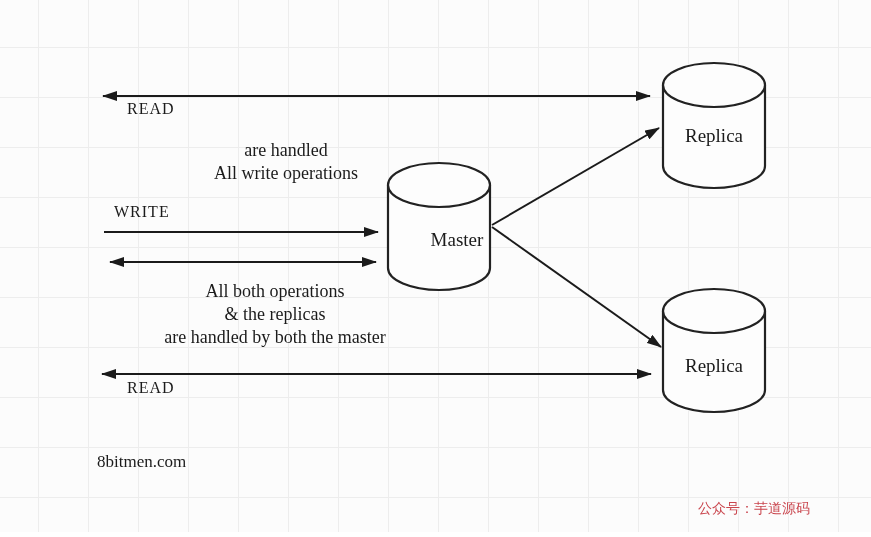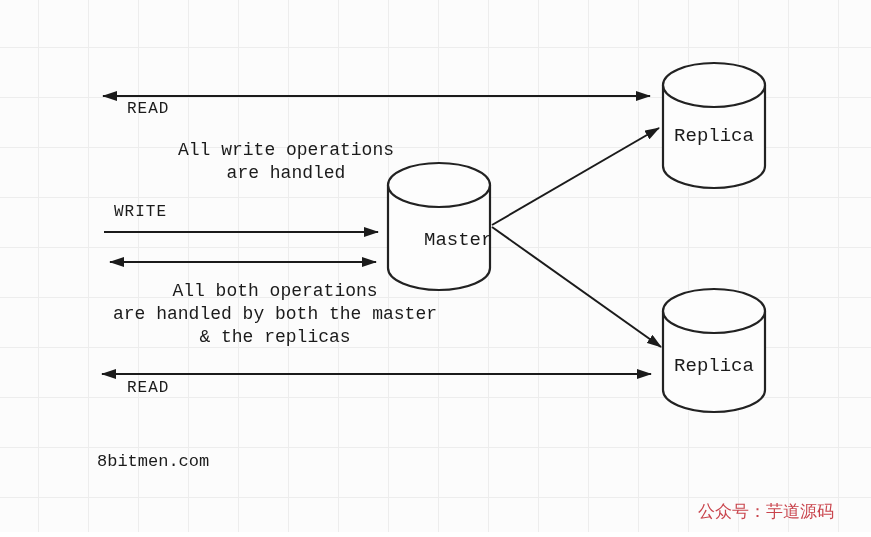--- a/index.html
+++ b/index.html
@@ -8,21 +8,21 @@
     position: relative;
     width: 871px;
     height: 532px;
     overflow: hidden;
     background-color: #fcfcfc;
     background-image:
       linear-gradient(#ededed 1px, transparent 1px),
       linear-gradient(90deg, #ededed 1px, transparent 1px);
     background-size: 50px 50px;
     background-position: -12px -3px;
-    font-family: Liberation Mono, monospace;
+    font-family: Liberation Serif, serif;
     color: #1b1b1b;
   }
   svg.layer {
     position: absolute;
     left: 0; top: 0;
     width: 871px; height: 537px;
   }
   .lbl {
     position: absolute;
     white-space: nowrap;
@@ -43,21 +43,21 @@
   }
   .node-label {
     position: absolute;
     width: 102px;
     text-align: center;
     font-size: 19px;
     font-weight: 500;
   }
   .brand { font-size: 17px; font-weight: 500; }
   .caption { font-size: 18px; font-weight: 500; }
-  .badge { font-size: 17px; color: #c9454d; font-weight: 500; }
+  .badge { font-size: 14px; color: #c9454d; font-weight: 500; }
 </style>
 </head>
 <body>
 
 <div class="stage">
 
   <svg class="layer" viewBox="0 0 871 537">
     <defs>
       <marker id="ah" viewBox="0 0 15 10" refX="14" refY="5" markerWidth="15" markerHeight="10" markerUnits="userSpaceOnUse" orient="auto-start-reverse">
         <path d="M0,0 L15,5 L0,10 z" fill="#1b1b1b"></path>
@@ -85,28 +85,28 @@
       <path d="M663,311 L663,390 A51,22 0 0 0 765,390 L765,311 Z" fill="#fdfdfd" stroke="#222222" stroke-width="2.2" stroke-linejoin="round"></path>
       <ellipse cx="714" cy="311" rx="51" ry="22" fill="#fdfdfd" stroke="#222222" stroke-width="2.2"></ellipse>
     </g>
   </svg>
 
   <div class="lbl arrow-label" style="left:127px; top:100px;">READ</div>
   <div class="lbl arrow-label" style="left:114px; top:203px;">WRITE</div>
   <div class="lbl arrow-label" style="left:127px; top:379px;">READ</div>
 
   <div class="note" style="left:176px; top:139px; width:220px;">
+    <span style="display:block">are handled</span>
     <span style="display:block">All write operations</span>
-    <span style="display:block">are handled</span>
   </div>
 
   <div class="note" style="left:100px; top:280px; width:350px;">
     <span style="display:block">All both operations</span>
+    <span style="display:block">&amp; the replicas</span>
     <span style="display:block">are handled by both the master</span>
-    <span style="display:block">&amp; the replicas</span>
   </div>
 
   <div class="node-label" style="left:388px; top:229px;padding-left:36px;">Master</div>
   <div class="node-label" style="left:663px; top:125px;">Replica</div>
   <div class="node-label" style="left:663px; top:355px;">Replica</div>
 
   <div class="lbl brand" style="left:97px; top:452px;">8bitmen.com</div>
   <div class="lbl badge" style="left:698px; top:500px;">公众号：芋道源码</div>
 
 </div>

